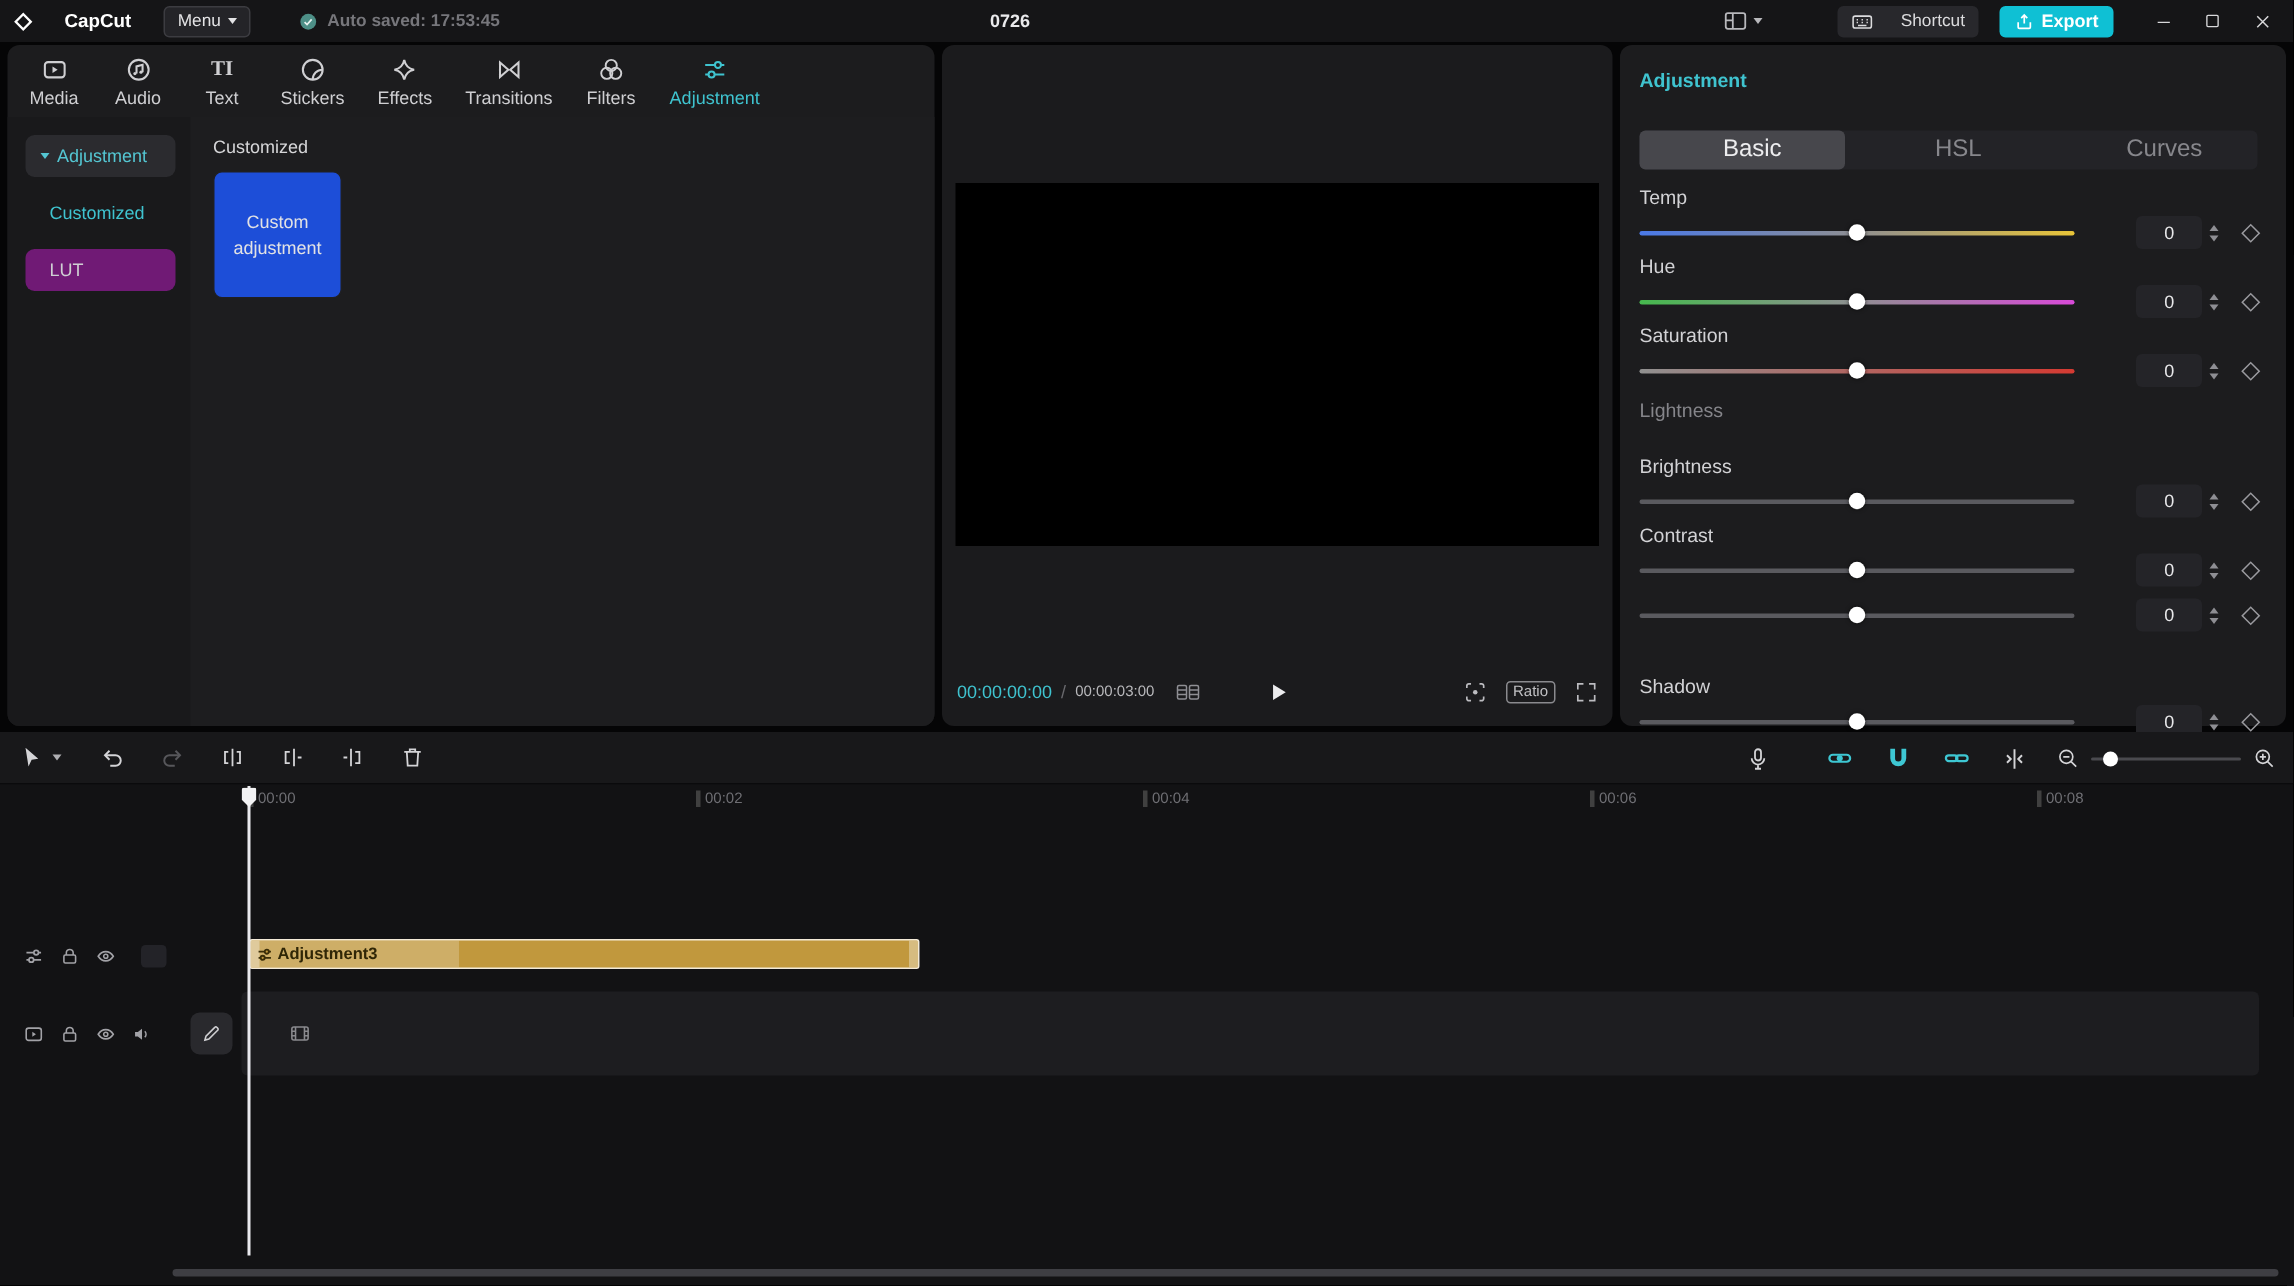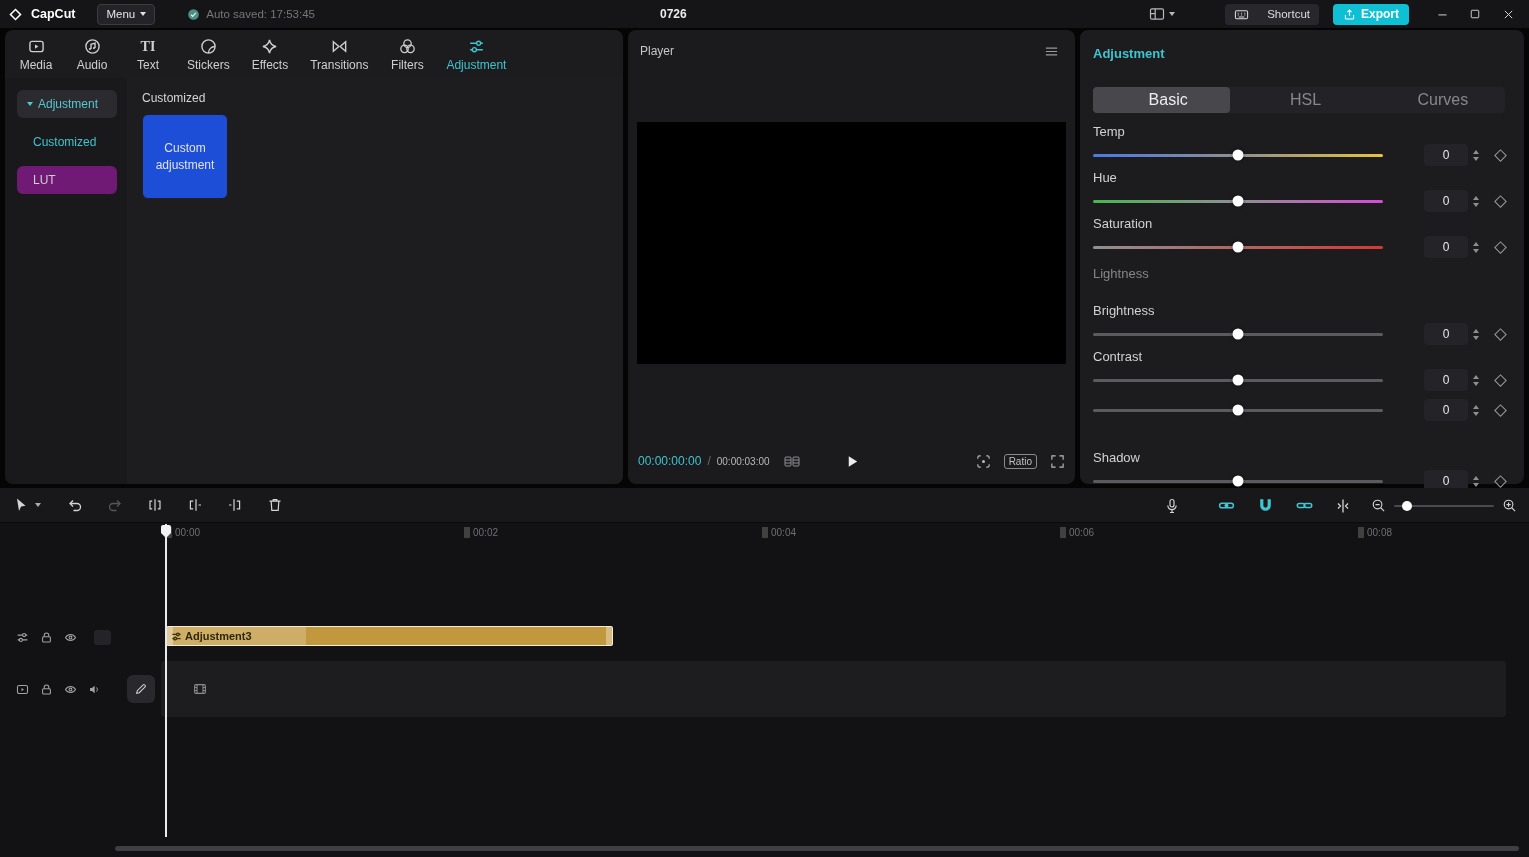--- a/index.html
+++ b/index.html
@@ -5,24 +5,24 @@
   * { margin:0; padding:0; box-sizing:border-box; }
   html,body { background:#000; }
   body { width:1529px; height:857px; font-family:"Liberation Sans", sans-serif; }
   .app { position:relative; width:1529px; height:857px; background:#050506; overflow:hidden;
          color:#d6d6d8; font-size:12px; user-select:none; }
   svg { display:block; }
 
   
   .titlebar { position:absolute; left:0; top:0; width:100%; height:28px; background:#151517;
               display:flex; align-items:center; padding:0 8px; }
-  .logo { display:flex; align-items:center; gap:8px; font-weight:bold; font-size:12.5px; color:#fff; }
+  .logo { display:flex; align-items:center; gap:20px; font-weight:bold; font-size:12.5px; color:#fff; }
   .menu-btn { margin-left:22px; height:21px; background:#242428; border:1px solid #3c3c41; border-radius:4px;
               display:flex; align-items:center; gap:5px; padding:0 8px; font-size:11.5px; color:#e3e3e5; }
-  .autosave { margin-left:32px; display:flex; align-items:center; gap:6px; color:#76767b; font-size:11.5px; }
+  .autosave { margin-left:32px; display:flex; align-items:center; gap:6px; color:#76767b; font-size:11.5px;font-weight:bold; }
   .tb-title { position:absolute; left:660px; width:120px; text-align:left; font-weight:bold;
               color:#eaeaec; pointer-events:none; }
   .tb-right { margin-left:auto; display:flex; align-items:center; gap:10px; }
   .ws-group { display:flex; align-items:center; gap:4px; color:#b8b8bc; margin-right:40px; }
   .shortcut-btn { height:21px; background:#28282c; border-radius:4px; display:flex; align-items:center;
                   gap:18px; padding:0 9px; font-size:11.5px; color:#dcdcde; }
   .export-btn { height:21px; background:#0fc0d4; border-radius:4px; display:flex; align-items:center;
                 gap:5px; padding:0 10px; font-size:12px; font-weight:bold; color:#fff; margin-left:4px; }
   .win-group { display:flex; align-items:center; gap:7px; margin-left:10px; }
   .winbtn { width:26px; height:20px; display:flex; align-items:center; justify-content:center; color:#d8d8da; }
@@ -104,21 +104,21 @@
   .tl-ic { color:#d4d4d7; }
   .tl-ic.dim { color:#57575b; }
   .tl-ic.cyan { color:#3ec7d3; }
   .tool-caret { color:#aeaeb2; margin:0 0 0 6px; }
   .mr26 { margin-right:26px; } .mr24 { margin-right:24px; }
   .tl-right { position:absolute; right:12px; top:0; height:35px; display:flex; align-items:center; }
   .zoom-track { width:100px; height:2px; background:#4a4a4f; border-radius:1px; position:relative; margin:0 8px; }
   .zoom-thumb { position:absolute; left:13%; top:50%; transform:translate(-50%,-50%); width:10px; height:10px;
                 background:#fff; border-radius:50%; }
   .tl-body { position:absolute; left:0; top:36px; right:0; bottom:0; }
-  .rmark { position:absolute; top:3px; height:11px; border-left:6px solid #404040; padding-left:3px;
+  .rmark { position:absolute; top:3px; height:11px; border-left:3px solid #404040; padding-left:3px;
            font-size:10px; color:#6f6f74; line-height:11px; }
   .gutter-row { position:absolute; left:16px; display:flex; align-items:center; gap:11px; color:#a2a2a7; }
   .thumb-box { width:17px; height:15px; background:#232328; border-radius:3px; margin-left:6px; }
   .pencil-btn { position:absolute; left:127px; top:151px; width:28px; height:28px; background:#29292d;
                 border-radius:6px; display:flex; align-items:center; justify-content:center; color:#d0d0d3; z-index:3; }
   .main-strip { position:absolute; left:161px; top:137px; width:1345px; height:56px; background:#1d1d20;
                 border-radius:4px; z-index:1; }
   .film-ic { position:absolute; left:32px; top:50%; transform:translateY(-50%); color:#8a8a8e; }
   .clip { position:absolute; left:166px; top:102px; width:447px; height:20px; background:#c1983d;
           border:1px solid rgba(255,255,255,.8); border-radius:2px; display:flex; align-items:center;
@@ -296,28 +296,20 @@
 
     <div class="media-content">
       <div class="content-title">Customized</div>
       <div class="custom-card">
         <span>Custom adjustment</span>
       </div>
     </div>
   </section>
 
   <section class="panel" id="player-panel">
-    <div class="player-head">
-      <span class="player-title">Player</span>
-      <span>
-        <svg viewBox="0 0 16 16" width="15" height="15" stroke="#9a9a9e" stroke-width="1.3">
-            <path d="M2 4.5h12M2 8h12M2 11.5h12"></path>
-          </svg>
-      </span>
-    </div>
     <div class="video-preview"></div>
     <div class="player-controls">
       <span class="time-cur">00:00:00:00</span>
       <span class="time-sep">/</span>
       <span class="time-total">00:00:03:00</span>
       <span class="frames-ic">
         <svg viewBox="0 0 16 16" width="16" height="16" fill="none" stroke="currentColor" stroke-width="1">
           <rect x="1" y="4" width="6" height="9" rx="1"></rect>
             <rect x="9" y="4" width="6" height="9" rx="1"></rect>
           <path d="M1 7h6M1 10h6M9 7h6M9 10h6"></path>

